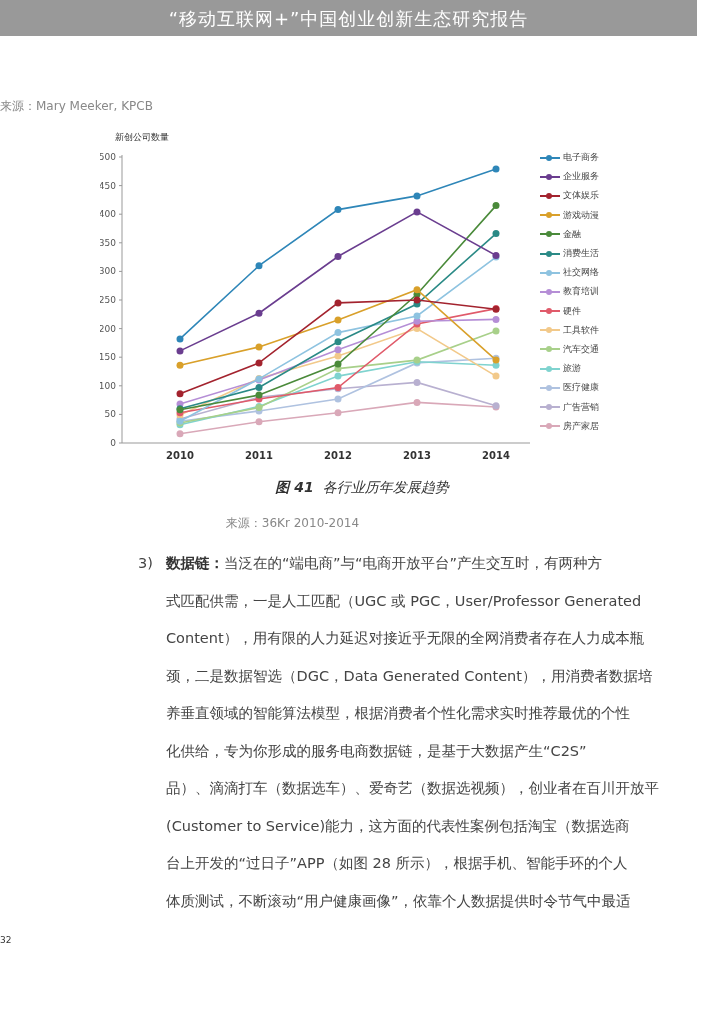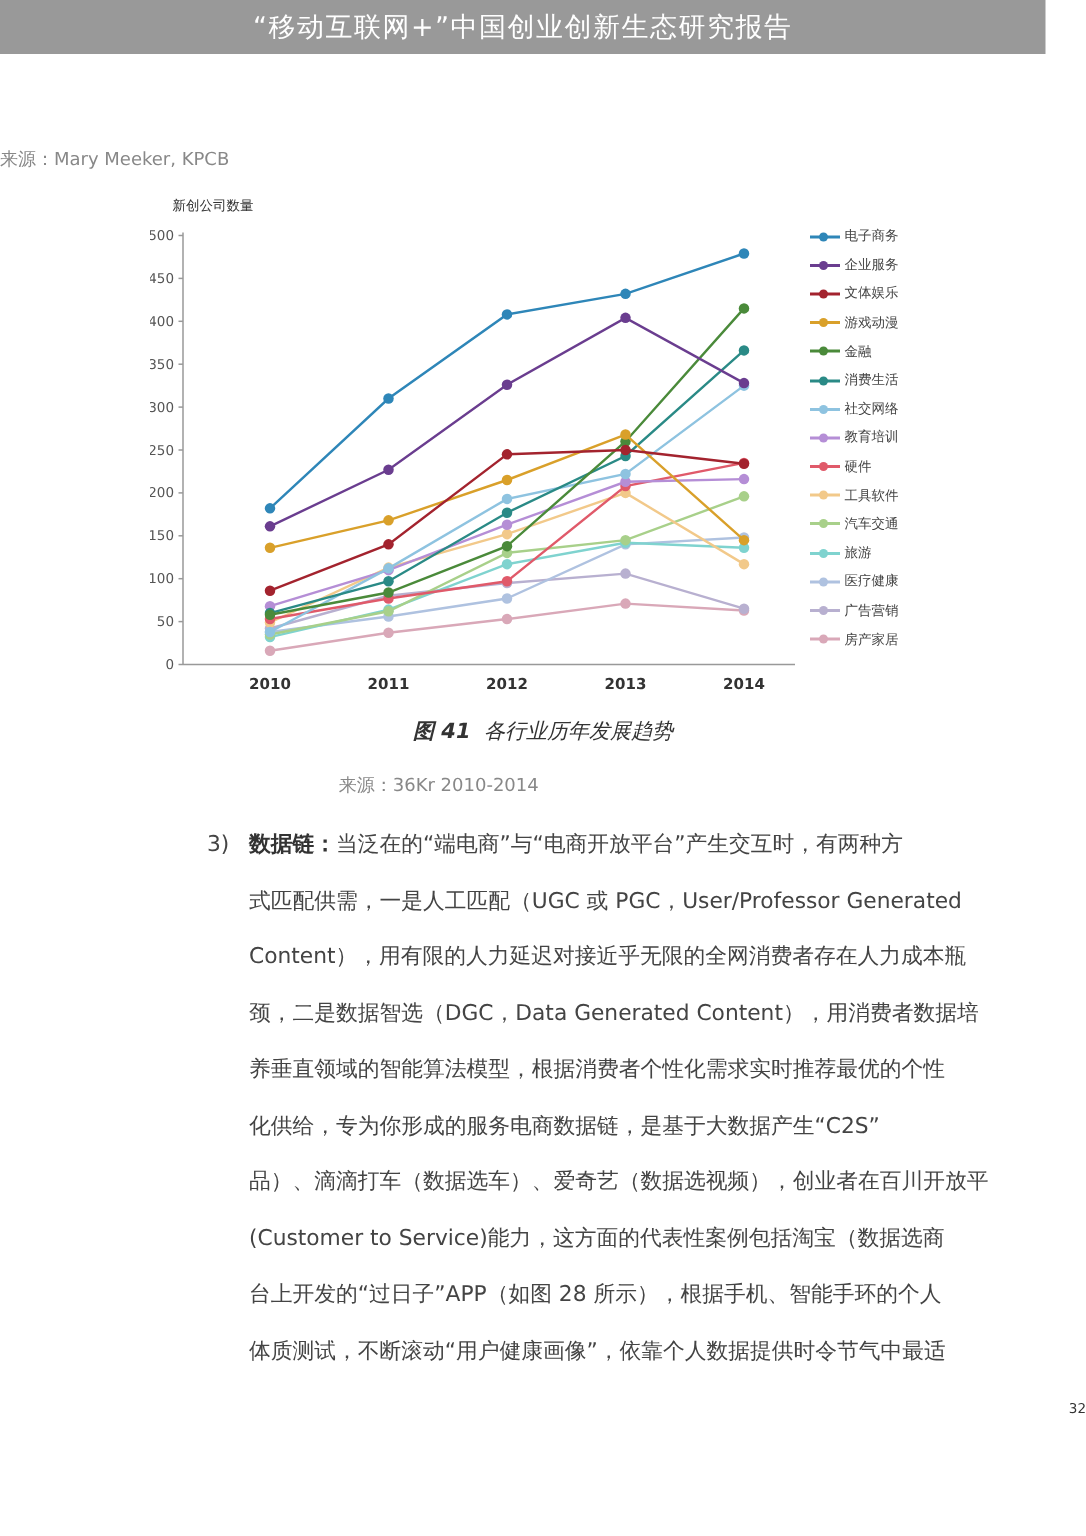--- a/index.html
+++ b/index.html
@@ -37,21 +37,21 @@
   }
   .body-text { position: absolute; left: 92px; top: 549px; width: 500px; margin-left: 46px; }
   .body-line {
     height: 37.5px; font-size: 14.5px; color: #444; white-space: nowrap;
     line-height: 28px;
   }
   .indent { padding-left: 28px; }
   .item-num { display: inline-block; width: 28px; }
   .bold-term { font-weight: bold; color: #333; }
   .page-number {
-    position: absolute; left: 0; width: 724px; top: 935px; text-align: right;
+    position: absolute; left: 0; width: 724px; top: 935px; text-align: left;
     font-size: 9px; color: #333;
   }
 </style>
 </head>
 <body>
 
 <div class="header-bar">
   <span>“移动互联网+”中国创业创新生态研究报告</span>
 </div>
 

